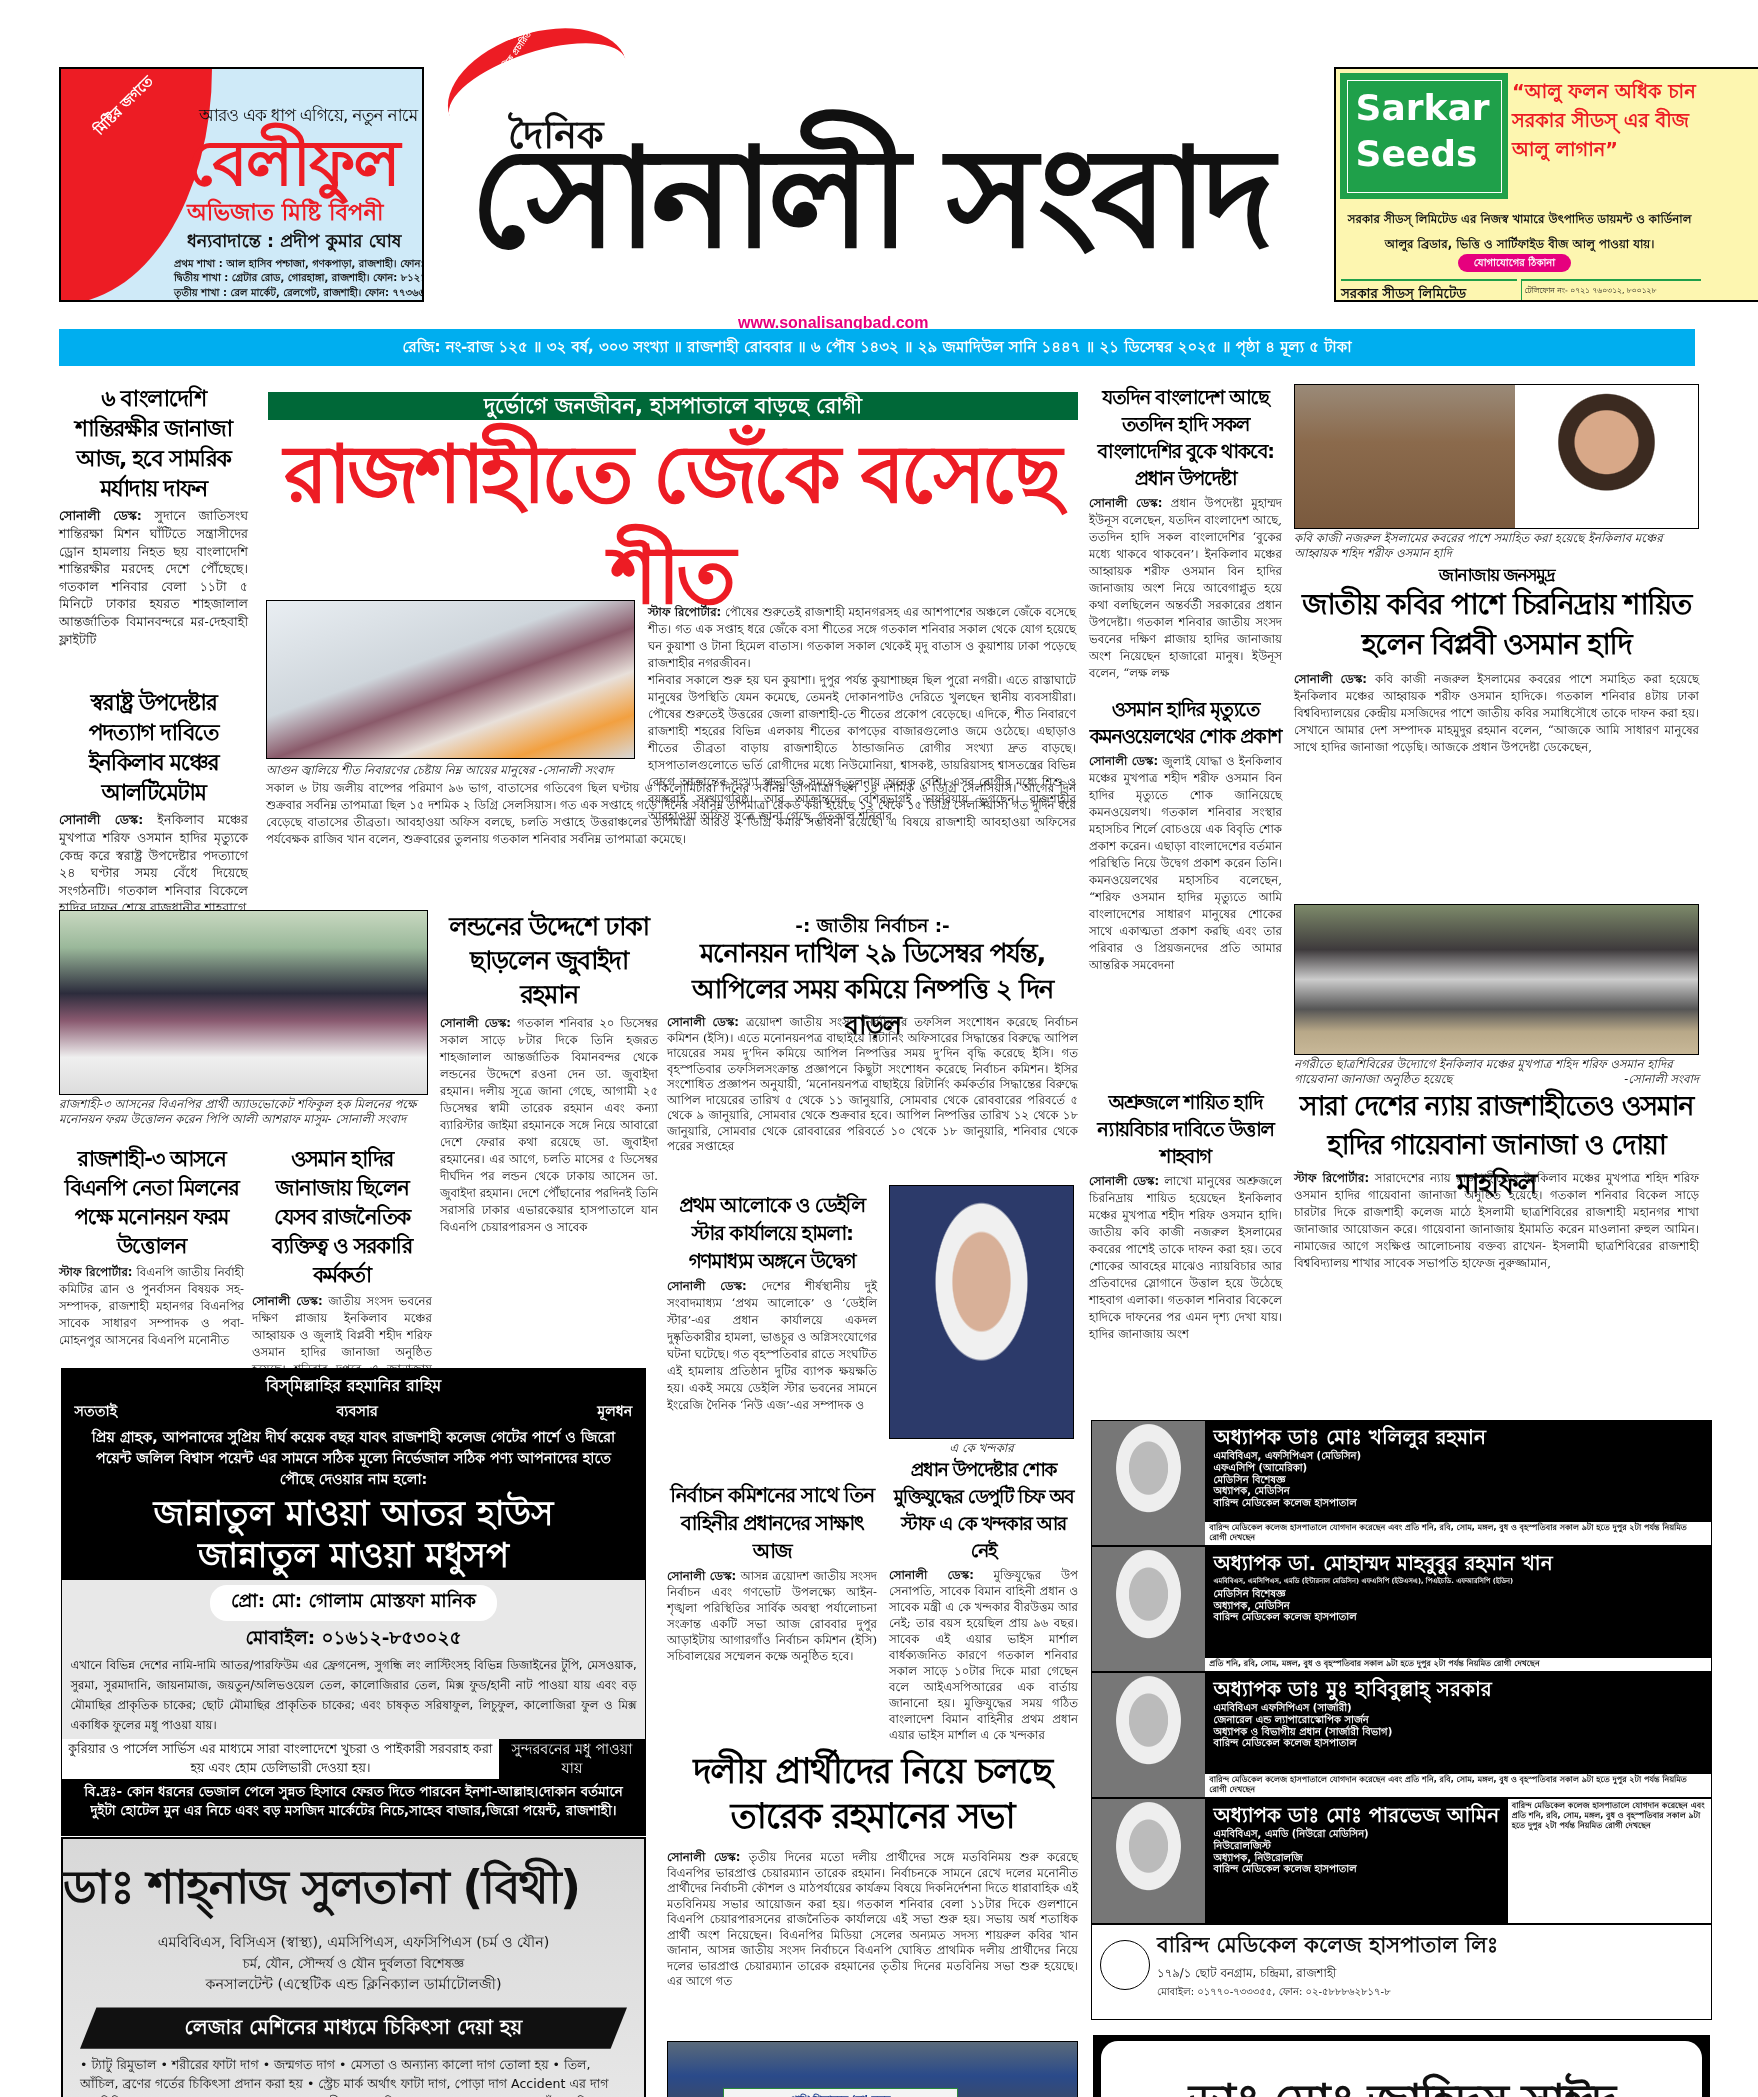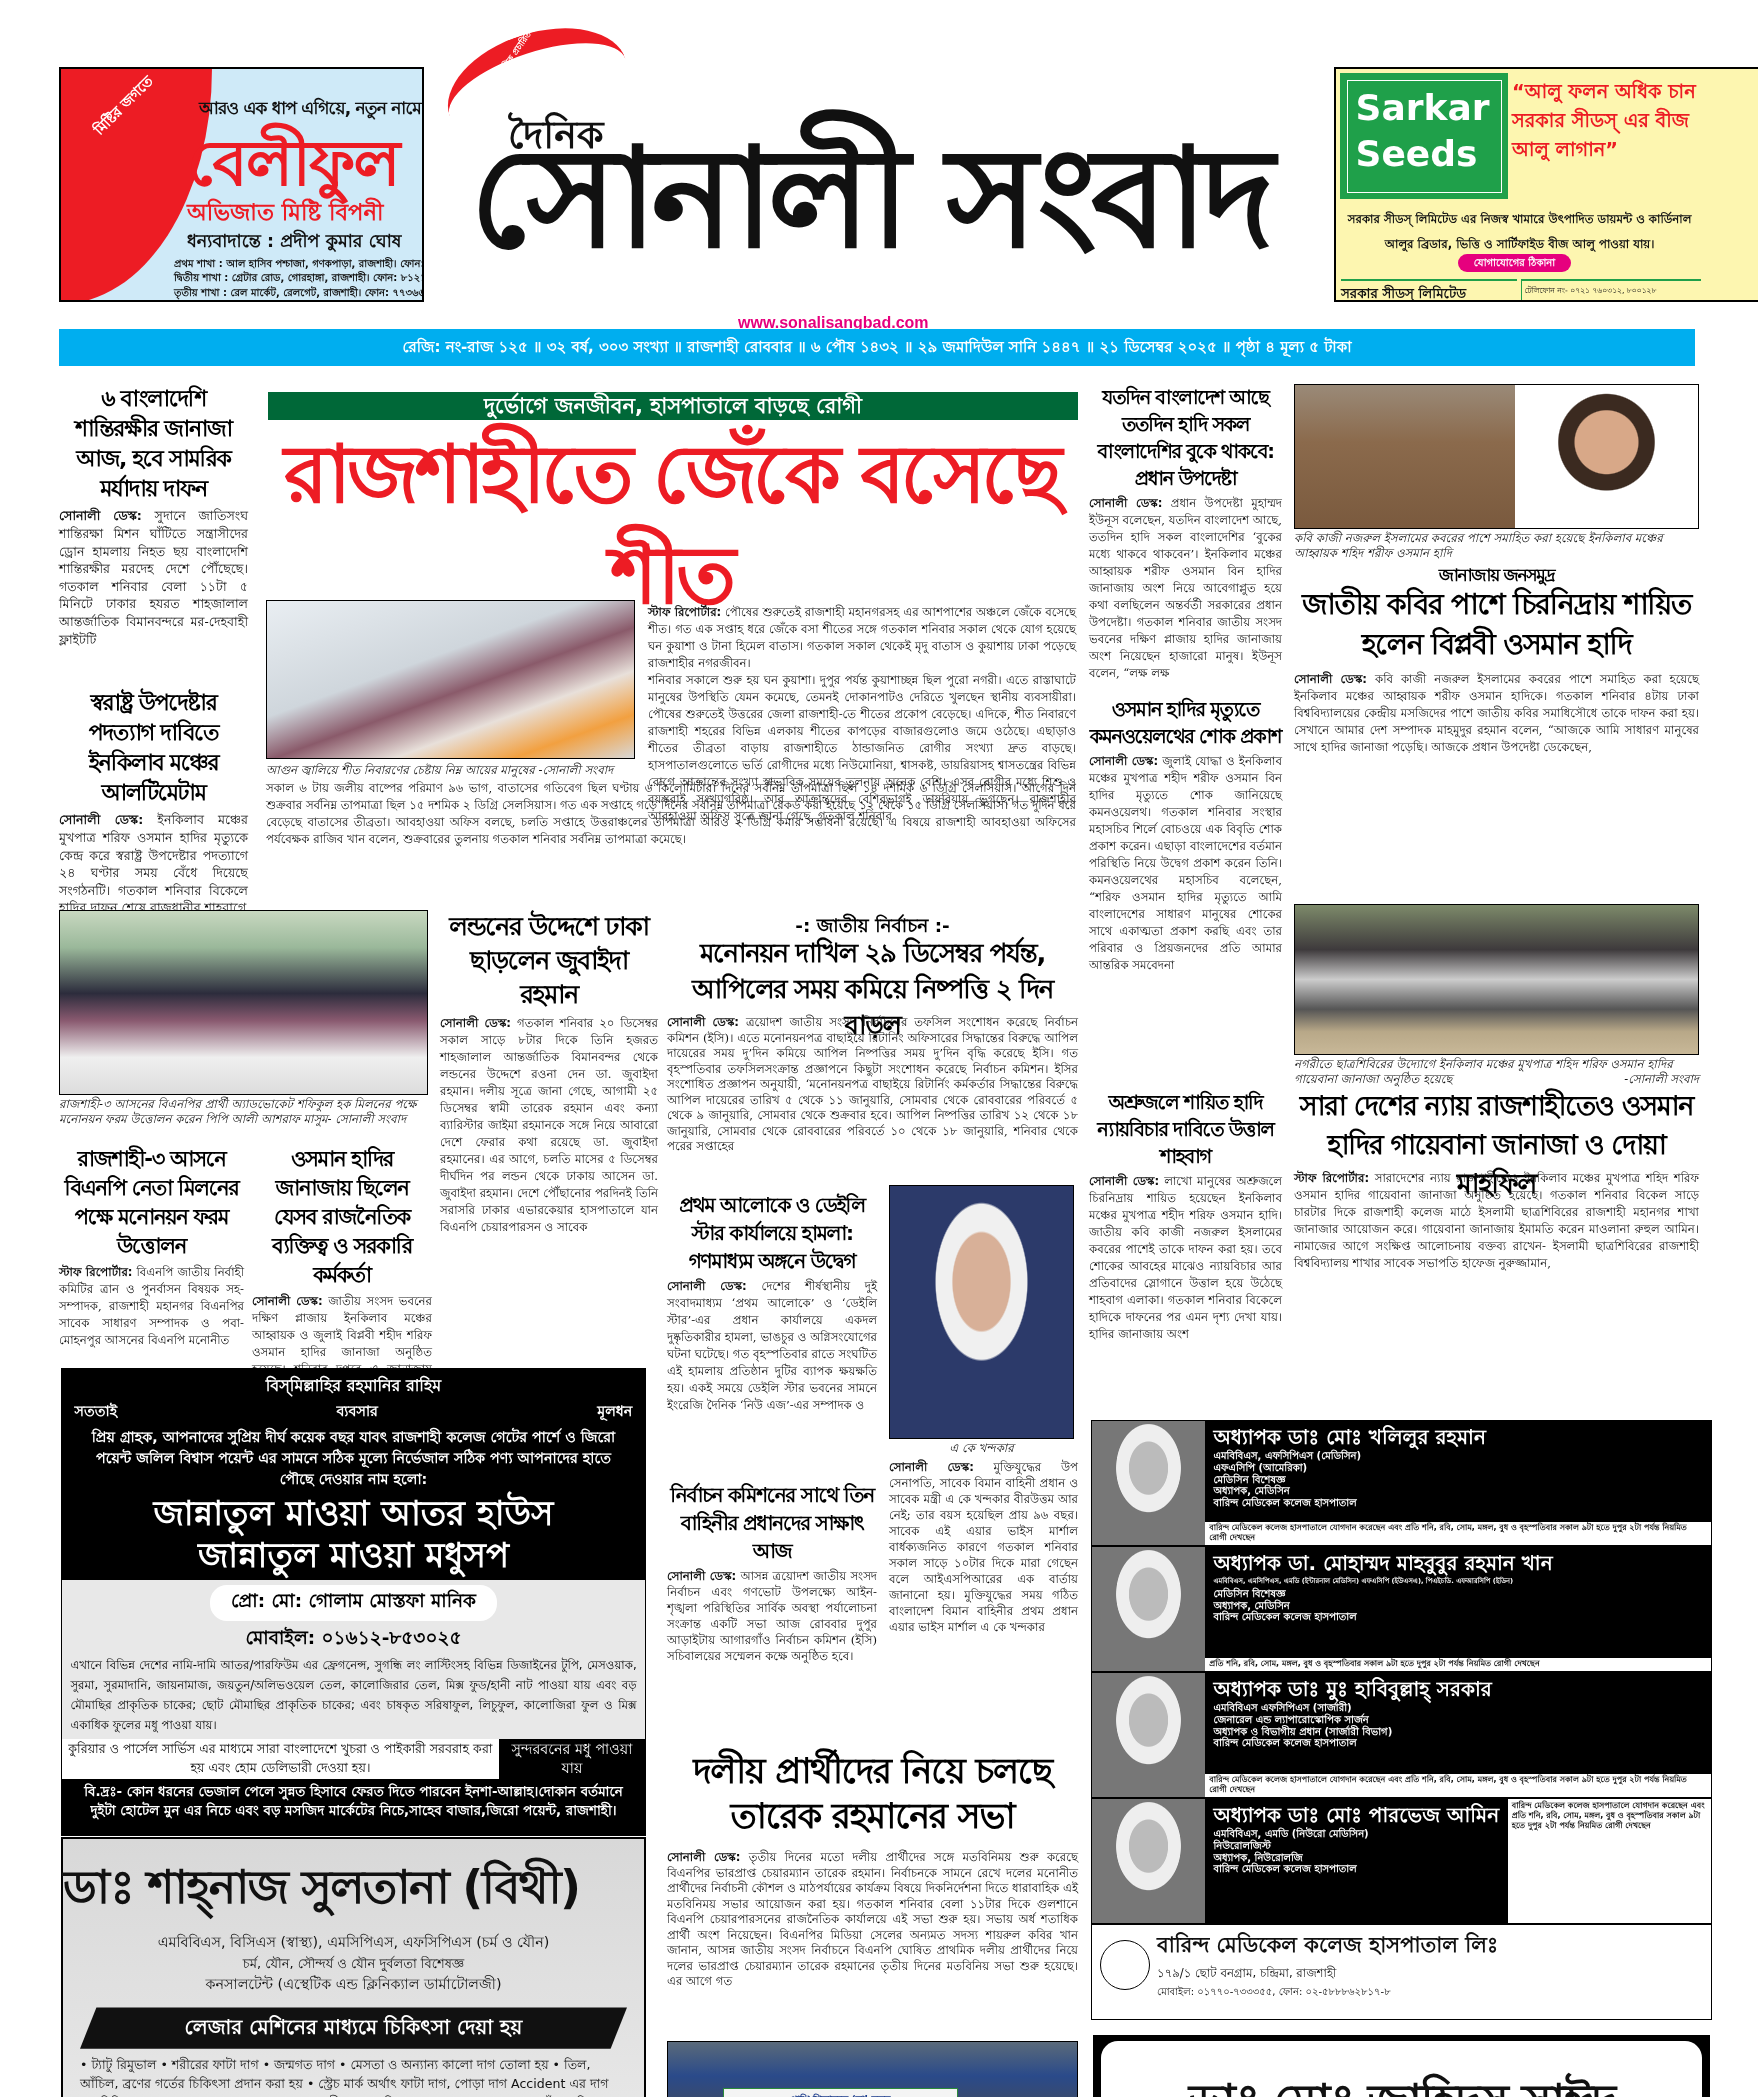--- a/index.html
+++ b/index.html
@@ -9,21 +9,21 @@
 .hl{font-family:"DejaVu Sans",sans-serif;font-weight:bold;color:#000;text-align:center;letter-spacing:-1.3px}
 .body{font-family:"DejaVu Serif",serif;font-size:12.6px;line-height:17.6px;text-align:justify}
 .by{font-weight:bold;font-family:"DejaVu Sans",sans-serif}
 .cap{font-family:"DejaVu Serif",serif;font-style:italic;font-size:11.7px;line-height:15px}
 .photo{border:1.7px solid #000;overflow:hidden}
 
 
 #ad-left{left:59px;top:67px;width:365px;height:235px;border:2.5px solid #000;background:#cfeaf8;overflow:hidden}
 #ad-left .swoosh{position:absolute;left:0;top:0;width:151px;height:235px;background:#ed1c24;border-radius:0 0 100% 0 / 0 0 100% 0}
 #ad-left .tag{position:absolute;left:25px;top:25px;transform:rotate(-45deg);color:#fff;font-size:14.3px;font-weight:bold}
-#ad-left .line1{position:absolute;left:138px;top:26px;font-size:17px;font-weight:bold;letter-spacing:-0.8px}
+#ad-left .line1{position:absolute;left:138px;top:33px;font-size:17px;font-weight:normal;letter-spacing:-0.8px}
 #ad-left .brand{position:absolute;left:126px;top:46px;font-size:63px;font-weight:bold;color:#ed1c24;letter-spacing:-1.7px}
 #ad-left .sub{position:absolute;left:126px;top:126px;font-size:22.7px;font-weight:bold;color:#ed1c24}
 #ad-left .thanks{position:absolute;left:126px;top:159px;font-size:17.6px;font-weight:bold}
 #ad-left .br{position:absolute;left:113px;font-size:10px;font-weight:bold;white-space:nowrap}
 
 #logo{left:445px;top:29px;width:847px;height:277px}
 #logo .arc{position:absolute;left:0;top:4.2px;width:185px;height:109px;border-top:19.3px solid #ed1c24;border-radius:50% 50% 0 0;transform:rotate(-18deg)}
 #logo .arctext{position:absolute;left:12.6px;top:34px;color:#fff;font-size:8.4px;font-weight:bold;transform:rotate(-55deg)}
 #logo .dainik{position:absolute;left:63px;top:76px;font-size:38px;font-weight:bold}
 #logo .name{position:absolute;left:25px;top:101px;font-size:138px;font-weight:bold;letter-spacing:-5.9px;line-height:1}
@@ -152,20 +152,21 @@
 <div class="abs hl" style="left:667px;top:935px;width:411px;font-size:26px;line-height:36px">মনোনয়ন দাখিল ২৯ ডিসেম্বর পর্যন্ত, আপিলের সময় কমিয়ে নিষ্পত্তি ২ দিন বাড়ল</div>
 <div class="abs body" style="left:667px;top:1015px;width:411px;font-size:11.7px;line-height:15.5px"><span class="by">সোনালী ডেস্ক:</span> <span>ত্রয়োদশ জাতীয় সংসদ নির্বাচনের তফসিল সংশোধন করেছে নির্বাচন কমিশন (ইসি)। এতে মনোনয়নপত্র বাছাইয়ে রিটার্নিং অফিসারের সিদ্ধান্তের বিরুদ্ধে আপিল দায়েরের সময় দু’দিন কমিয়ে আপিল নিষ্পত্তির সময় দু’দিন বৃদ্ধি করেছে ইসি। গত বৃহস্পতিবার তফসিলসংক্রান্ত প্রজ্ঞাপনে কিছুটা সংশোধন করেছে নির্বাচন কমিশন। ইসির সংশোধিত প্রজ্ঞাপন অনুযায়ী, ‘মনোনয়নপত্র বাছাইয়ে রিটার্নিং কর্মকর্তার সিদ্ধান্তের বিরুদ্ধে আপিল দায়েরের তারিখ ৫ থেকে ১১ জানুয়ারি, সোমবার থেকে রোববারের পরিবর্তে ৫ থেকে ৯ জানুয়ারি, সোমবার থেকে শুক্রবার হবে। আপিল নিষ্পত্তির তারিখ ১২ থেকে ১৮ জানুয়ারি, সোমবার থেকে রোববারের পরিবর্তে ১০ থেকে ১৮ জানুয়ারি, শনিবার থেকে পরের সপ্তাহের</span></div>
 
 <div class="abs" style="left:667px;top:1191px;width:210px">
   <div class="hl" style="font-size:20px;line-height:28px">প্রথম আলোকে ও ডেইলি স্টার কার্যালয়ে হামলা: গণমাধ্যম অঙ্গনে উদ্বেগ</div>
   <div class="body" style="margin-top:2.5px;font-size:11.7px;line-height:17px"><span class="by">সোনালী ডেস্ক:</span> <span>দেশের শীর্ষস্থানীয় দুই সংবাদমাধ্যম ‘প্রথম আলোকে’ ও ‘ডেইলি স্টার’-এর প্রধান কার্যালয়ে একদল দুষ্কৃতিকারীর হামলা, ভাঙচুর ও অগ্নিসংযোগের ঘটনা ঘটেছে। গত বৃহস্পতিবার রাতে সংঘটিত এই হামলায় প্রতিষ্ঠান দুটির ব্যাপক ক্ষয়ক্ষতি হয়। একই সময়ে ডেইলি স্টার ভবনের সামনে ইংরেজি দৈনিক ‘নিউ এজ’-এর সম্পাদক ও</span></div>
 </div>
 <div class="abs photo" style="left:889px;top:1185px;width:185px;height:254px;background:radial-gradient(ellipse at 50% 38%,#d8b098 0 22%,#f0f0f0 23% 35%,#2c3a6a 36%)"></div>
 <div class="abs cap" style="left:889px;top:1441px;width:185px;text-align:center">এ কে খন্দকার</div>
 <div class="abs" style="left:889px;top:1456px;width:189px">
+  <div class="hl" style="font-size:18.5px;line-height:27px">প্রধান উপদেষ্টার শোক মুক্তিযুদ্ধের ডেপুটি চিফ অব স্টাফ এ কে খন্দকার আর নেই</div>
   <div class="body" style="margin-top:2.5px;font-size:11.7px;line-height:16px"><span class="by">সোনালী ডেস্ক:</span> <span>মুক্তিযুদ্ধের উপ সেনাপতি, সাবেক বিমান বাহিনী প্রধান ও সাবেক মন্ত্রী এ কে খন্দকার বীরউত্তম আর নেই; তার বয়স হয়েছিল প্রায় ৯৬ বছর। সাবেক এই এয়ার ভাইস মার্শাল বার্ধক্যজনিত কারণে গতকাল শনিবার সকাল সাড়ে ১০টার দিকে মারা গেছেন বলে আইএসপিআরের এক বার্তায় জানানো হয়। মুক্তিযুদ্ধের সময় গঠিত বাংলাদেশ বিমান বাহিনীর প্রথম প্রধান এয়ার ভাইস মার্শাল এ কে খন্দকার</span></div>
 </div>
 <div class="abs" style="left:667px;top:1481px;width:210px">
   <div class="hl" style="font-size:20px;line-height:28px">নির্বাচন কমিশনের সাথে তিন বাহিনীর প্রধানদের সাক্ষাৎ আজ</div>
   <div class="body" style="margin-top:2.5px;font-size:11.7px;line-height:16px"><span class="by">সোনালী ডেস্ক:</span> <span>আসন্ন ত্রয়োদশ জাতীয় সংসদ নির্বাচন এবং গণভোট উপলক্ষ্যে আইন-শৃঙ্খলা পরিস্থিতির সার্বিক অবস্থা পর্যালোচনা সংক্রান্ত একটি সভা আজ রোববার দুপুর আড়াইটায় আগারগাঁও নির্বাচন কমিশন (ইসি) সচিবালয়ের সম্মেলন কক্ষে অনুষ্ঠিত হবে।</span></div>
 </div>
 
 <div class="abs hl" style="left:667px;top:1749px;width:411px;font-size:35px;line-height:45px">দলীয় প্রার্থীদের নিয়ে চলছে তারেক রহমানের সভা</div>
 <div class="abs body" style="left:667px;top:1850px;width:411px;font-size:11.7px;line-height:15.5px"><span class="by">সোনালী ডেস্ক:</span> <span>তৃতীয় দিনের মতো দলীয় প্রার্থীদের সঙ্গে মতবিনিময় শুরু করেছে বিএনপির ভারপ্রাপ্ত চেয়ারম্যান তারেক রহমান। নির্বাচনকে সামনে রেখে দলের মনোনীত প্রার্থীদের নির্বাচনী কৌশল ও মাঠপর্যায়ের কার্যক্রম বিষয়ে দিকনির্দেশনা দিতে ধারাবাহিক এই মতবিনিময় সভার আয়োজন করা হয়। গতকাল শনিবার বেলা ১১টার দিকে গুলশানে বিএনপি চেয়ারপারসনের রাজনৈতিক কার্যালয়ে এই সভা শুরু হয়। সভায় অর্ধ শতাধিক প্রার্থী অংশ নিয়েছেন। বিএনপির মিডিয়া সেলের অন্যমত সদস্য শায়রুল কবির খান জানান, আসন্ন জাতীয় সংসদ নির্বাচনে বিএনপি ঘোষিত প্রাথমিক দলীয় প্রার্থীদের নিয়ে দলের ভারপ্রাপ্ত চেয়ারম্যান তারেক রহমানের তৃতীয় দিনের মতবিনিয় সভা শুরু হয়েছে। এর আগে গত</span></div>
 

